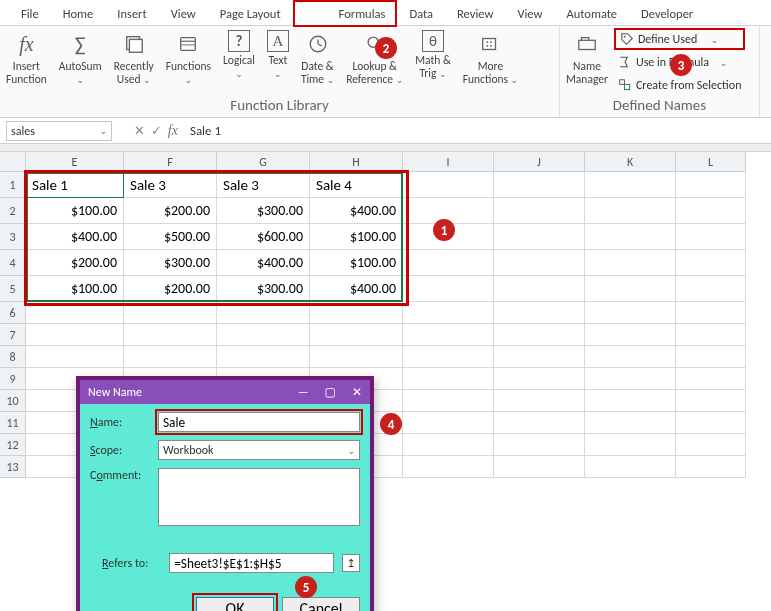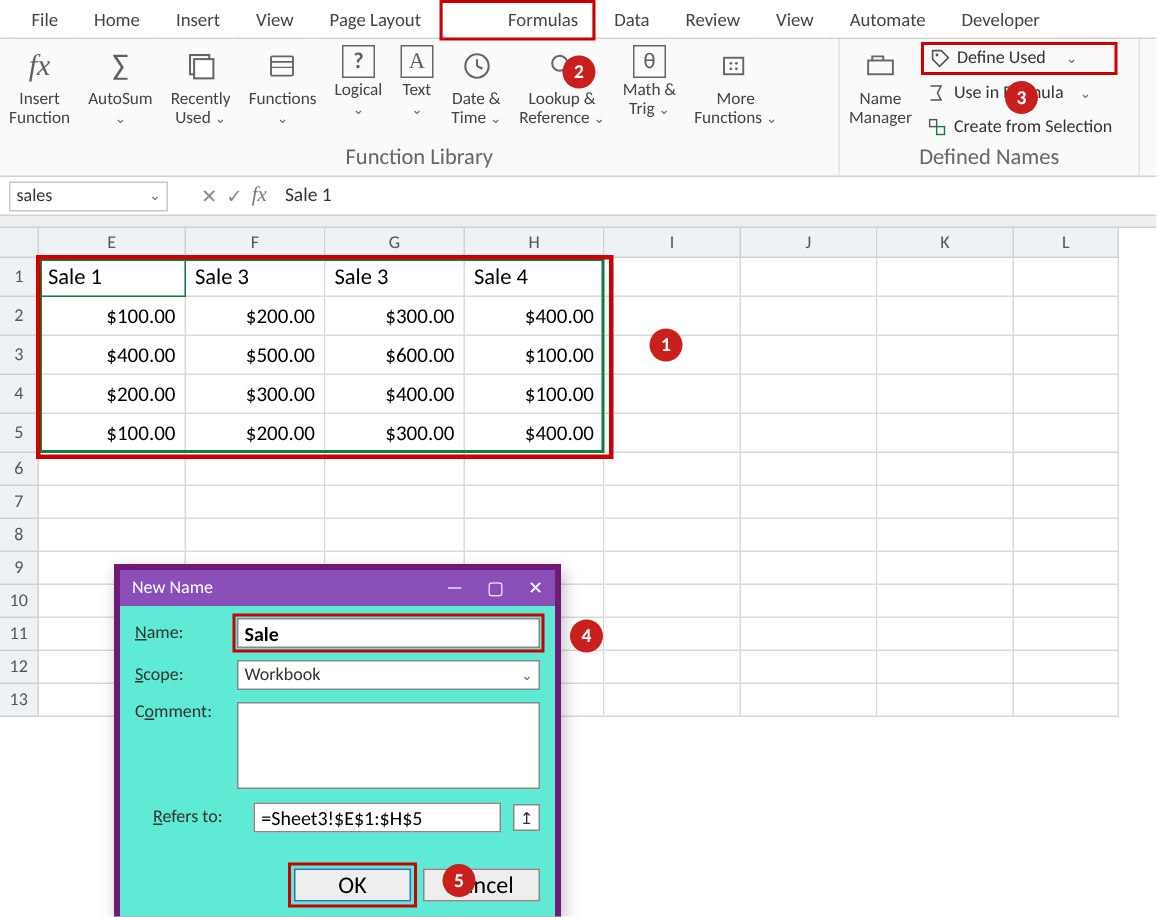--- a/index.html
+++ b/index.html
@@ -58,21 +58,21 @@
 
   
   .dialog { position: absolute; width: 298px; background: #5eead4; border: 4px solid #701a75; box-shadow: 2px 4px 10px rgba(0,0,0,.25); z-index: 100; }
   .dlg-title { background: #8a4eb8; color:#fff; height: 24px; display:flex; align-items:center; padding: 0 8px; font-size: 12px; }
   .dlg-title .wbtns { margin-left:auto; display:flex; gap: 16px; font-size: 12px; }
   .dlg-body { padding: 8px 10px 10px 10px; font-size: 12px; }
   .dlg-row { display:flex; align-items:center; margin-bottom: 8px; gap:6px; }
   .dlg-row label { width: 62px; color:#333; }
   .dlg-row label u { text-decoration: underline; }
   .dlg-input { flex:1; height: 20px; border:1px solid #888; padding:0 4px; background:#fff; }
-  .dlg-input.hl { outline: 2px solid #c00; outline-offset: 1px; font-weight: bold; }
+  .dlg-input.hl { outline: 2px solid #c00; outline-offset: 1px; }
   .dlg-select { flex:1; height:20px; border:1px solid #888; background:#fff; padding:0 4px; display:flex; align-items:center; justify-content:space-between; }
   .dlg-textarea { flex:1; height: 58px; border:1px solid #888; background:#fff; resize:none; padding: 2px 4px; font-family:inherit; font-size:12px; }
   .dlg-btns { display:flex; justify-content:flex-end; gap:8px; padding: 6px 10px 10px 10px; }
   .dlg-btn { width: 78px; height:22px; border:1px solid #888; background:#eee; font-size:16px; }
   .dlg-btn.primary { border:1px solid #2b6fbd; outline:1px solid #2b6fbd; }
   .dlg-btn.hl { outline: 2px solid #c00; outline-offset: 2px; }
   .refers-icon { width:18px; height:18px; border:1px solid #888; background:#fff; margin-left:2px; display:flex; align-items:center; justify-content:center; font-size:11px; }
 
   svg { display:block; }
 </style>
@@ -419,21 +419,21 @@
       <label><u>S</u>cope:</label>
       <div class="dlg-select">
         <span>Workbook</span>
           <span class="chev">⌄</span>
       </div>
     </div>
     <div class="dlg-row" style="align-items:flex-start;">
       <label>C<u>o</u>mment:</label>
       <textarea class="dlg-textarea" style=""></textarea>
     </div>
-    <div class="dlg-row" style="margin-top:9px;padding-left:12px;">
+    <div class="dlg-row" style="margin-top:27px;padding-left:12px;">
       <label><u>R</u>efers to:</label>
       <input class="dlg-input" value="=Sheet3!$E$1:$H$5" style="">
       <div class="refers-icon">↥</div>
     </div>
   </div>
   <div class="dlg-btns">
     <button class="dlg-btn primary hl">OK</button>
     <button class="dlg-btn">Cancel</button>
   </div>
 </div>

